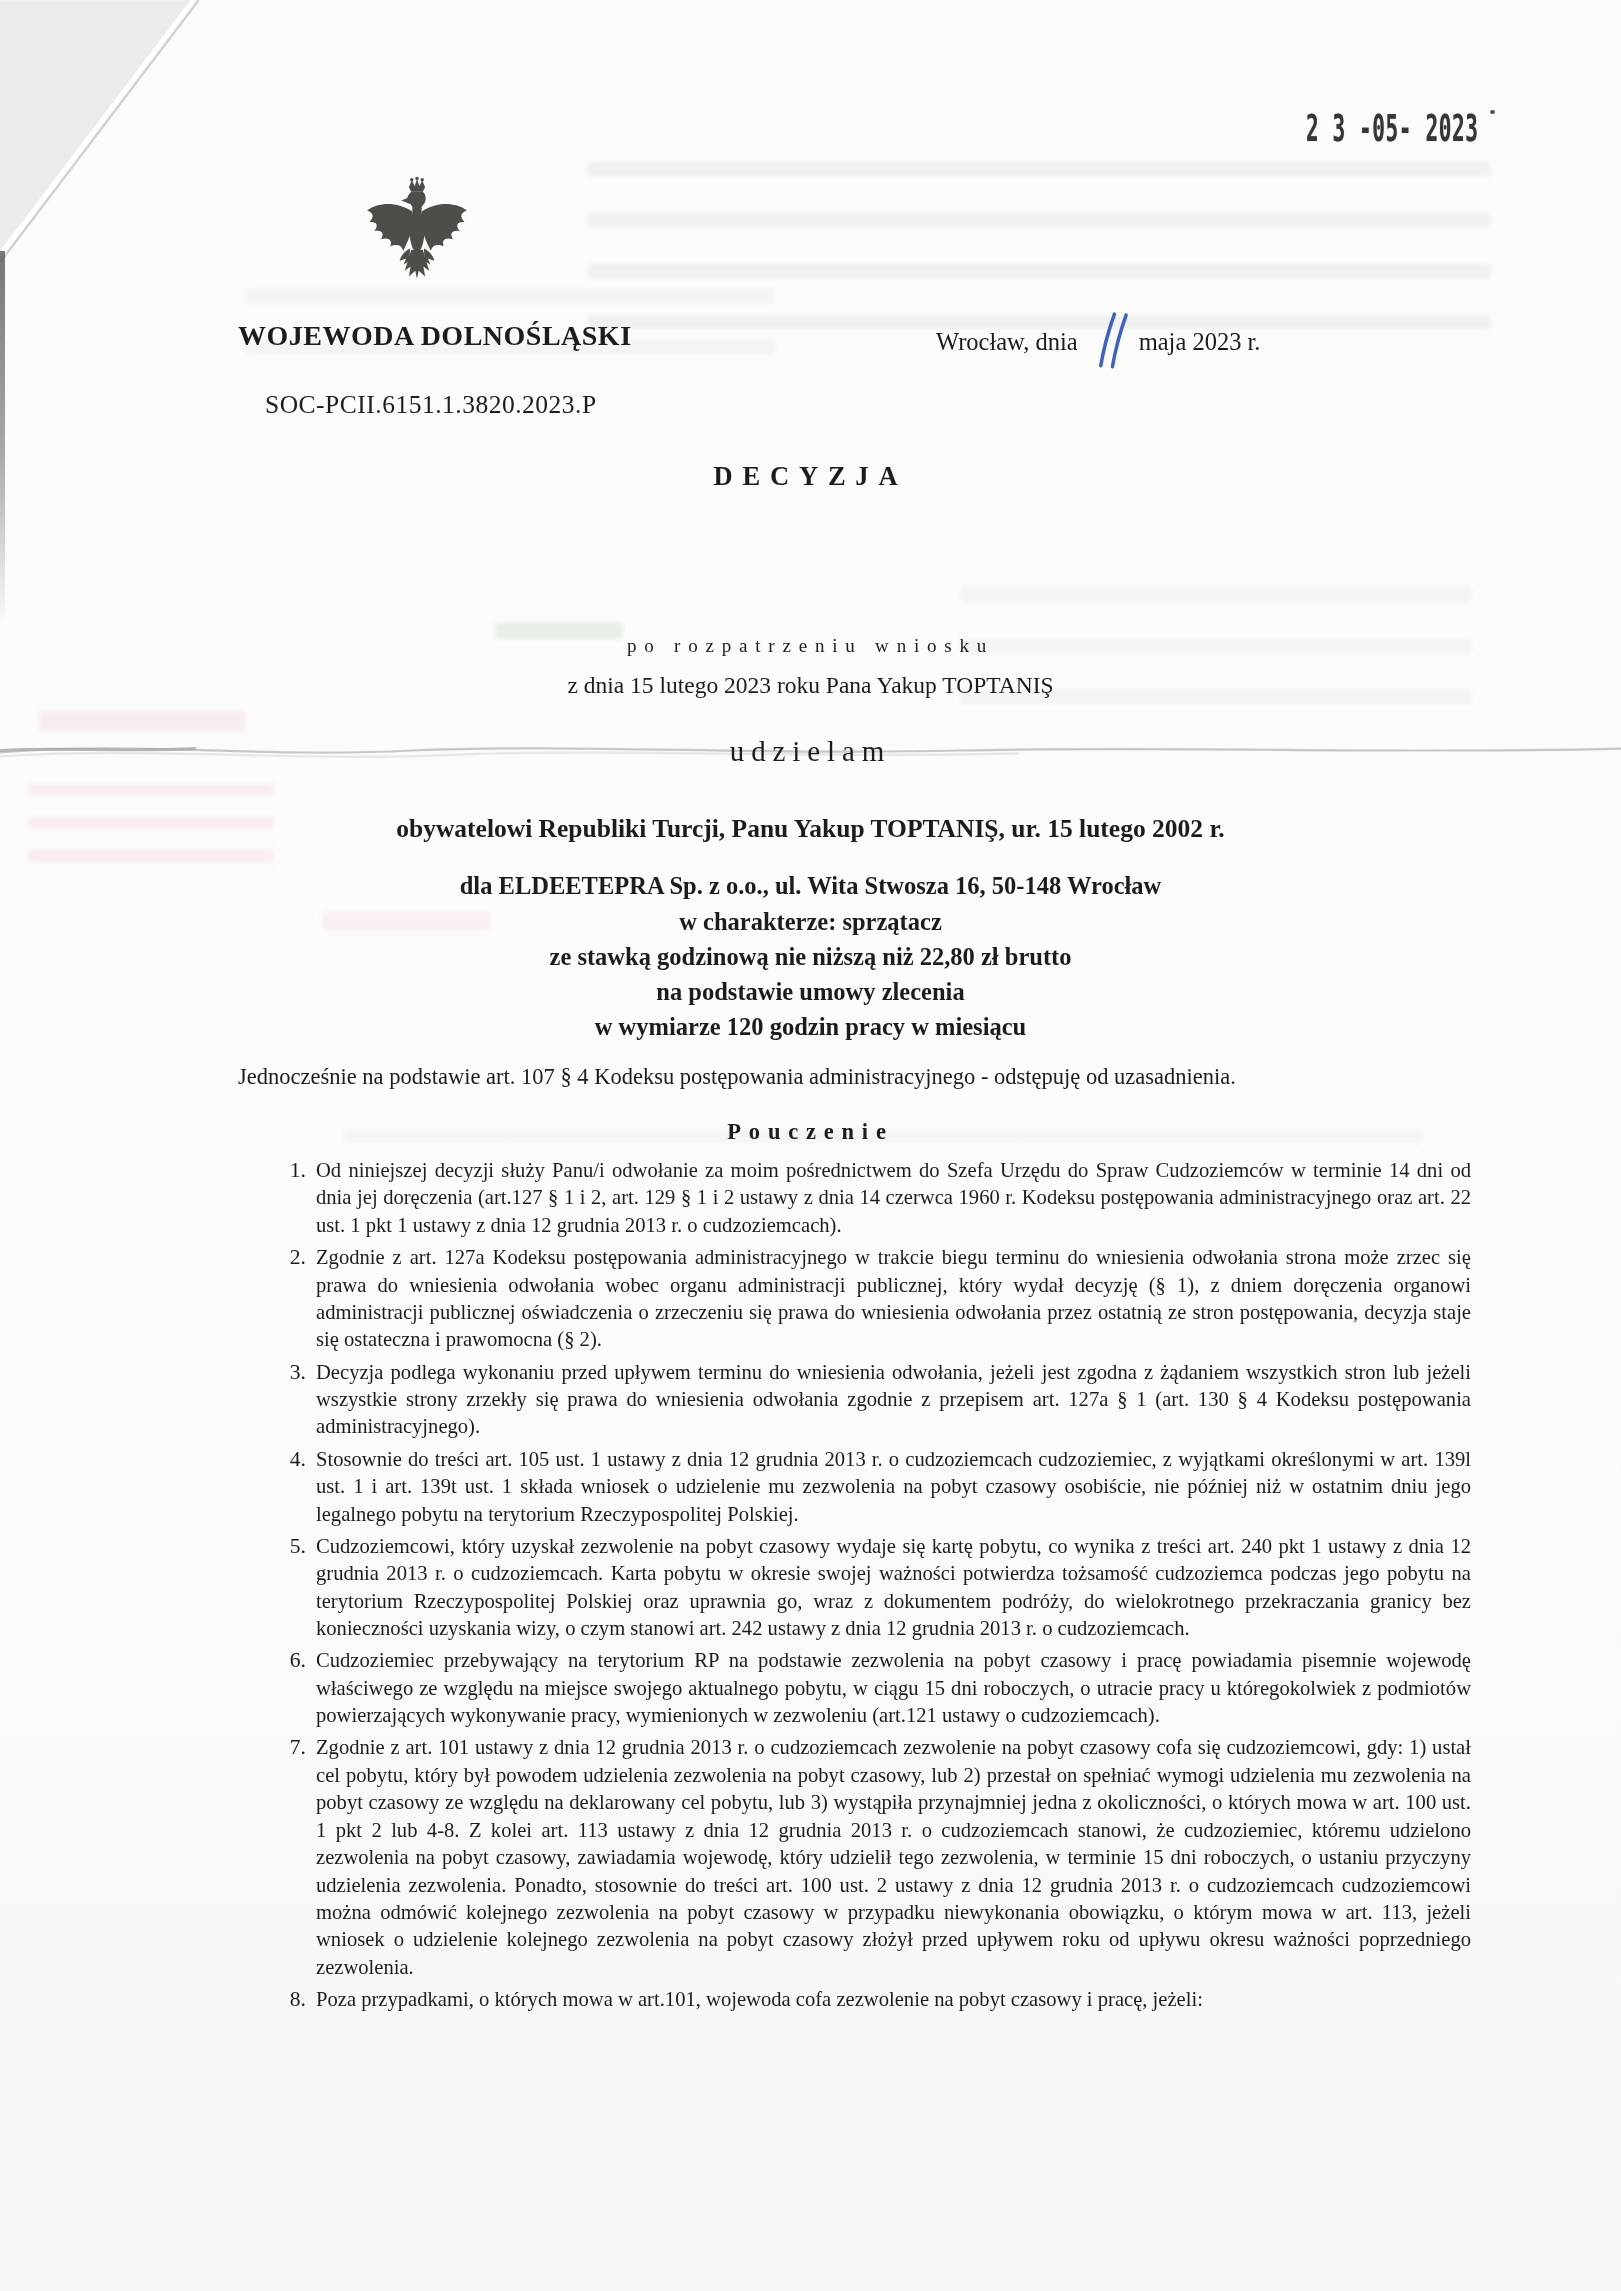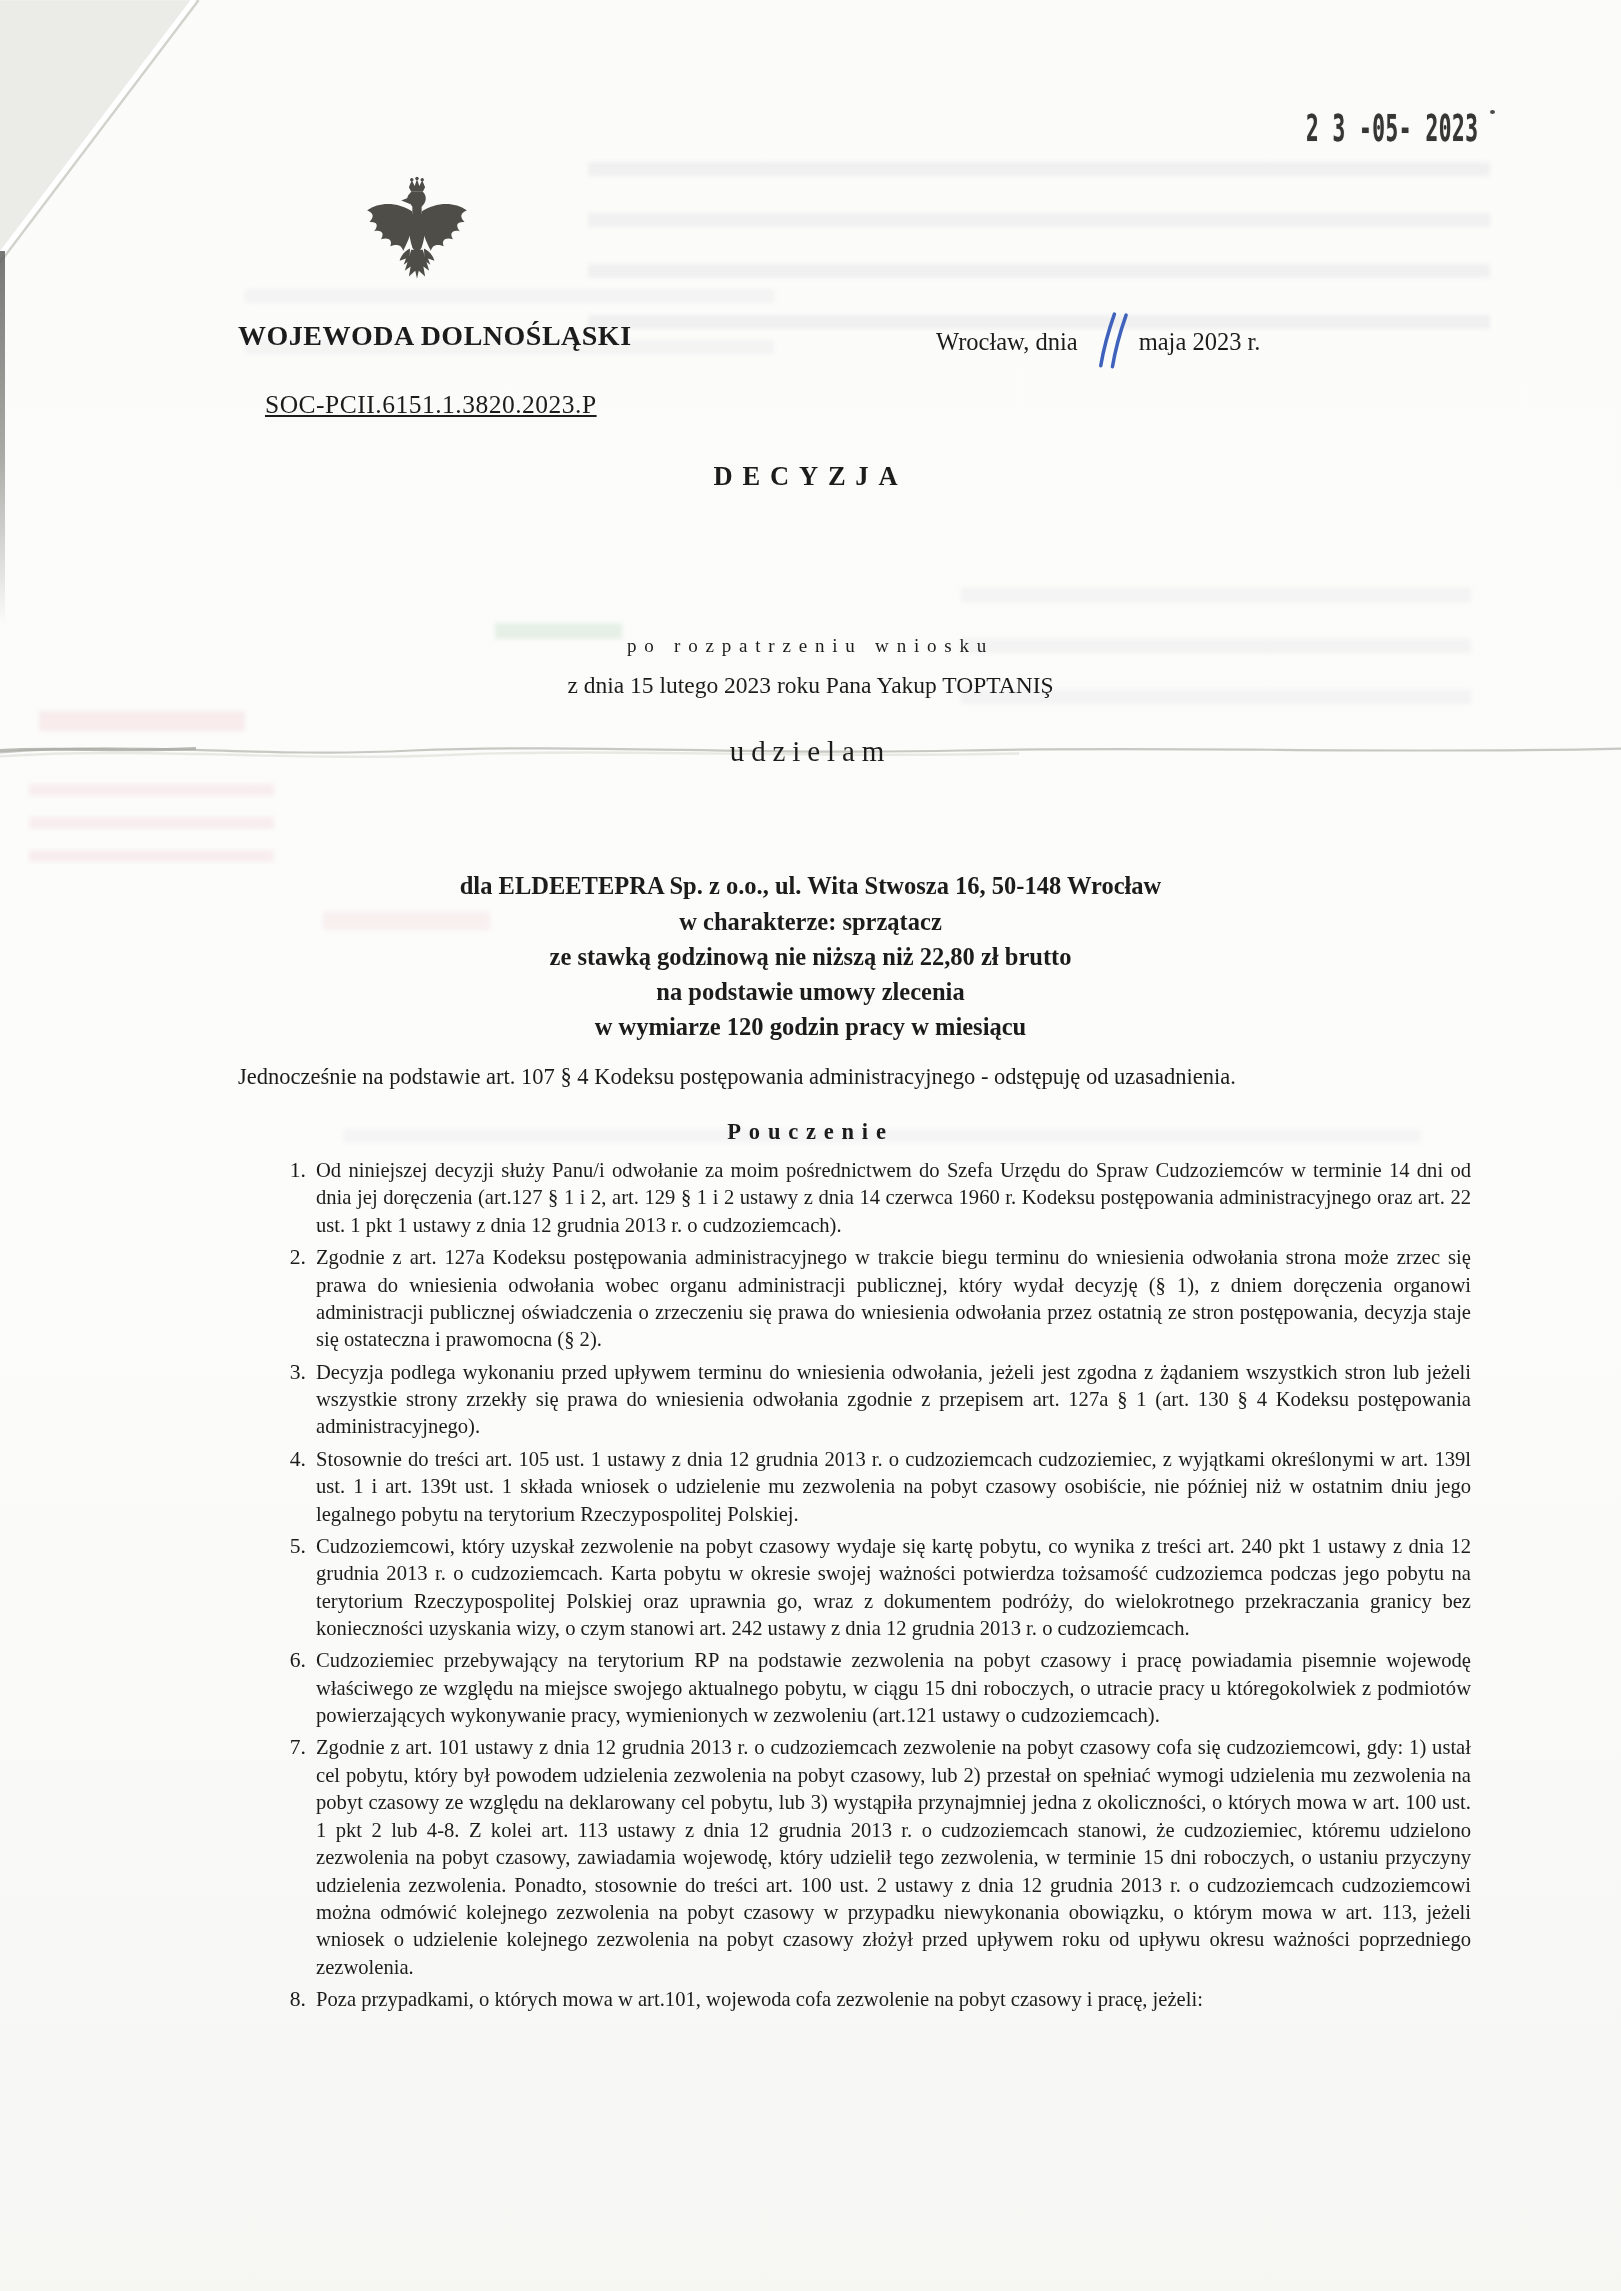--- a/index.html
+++ b/index.html
@@ -47,21 +47,21 @@
   }
   
   .emblem{position:absolute;left:359px;top:173px;width:116px;height:135px;}
   .authority{
     position:absolute;left:238px;top:320px;width:510px;
     font-size:28px;font-weight:bold;letter-spacing:0.5px;
   }
   .place-date{position:absolute;left:936px;top:325px;font-size:24.5px;white-space:nowrap;}
   .day-gap{display:inline-block;position:relative;width:61px;height:1em;vertical-align:baseline;}
   .day-gap svg{position:absolute;overflow:visible;}
-  .case-number{position:absolute;left:265px;top:390px;font-size:25.5px;letter-spacing:0.5px;text-decoration:underline;}
+  .case-number{position:absolute;left:265px;top:390px;font-size:25.5px;letter-spacing:0.5px;}
   
   .decision-title{
     position:absolute;left:0;top:461px;width:1621px;text-align:center;
     font-size:26.5px;font-weight:bold;letter-spacing:9.8px;
   }
   .legal-basis{
     position:absolute;left:238px;top:529px;width:1237px;
     font-size:23.5px;line-height:35px;text-align:justify;
   }
   .center-line{position:absolute;left:0;width:1621px;text-align:center;}
@@ -144,20 +144,21 @@
 
   <div class="decision-title">DECYZJA</div>
 
 
   <div class="center-line consideration1">po rozpatrzeniu wniosku</div>
   <div class="center-line consideration2">z dnia 15 lutego 2023 roku Pana Yakup TOPTANIŞ</div>
 
   <div class="center-line grant-word">udzielam</div>
 
 
+  <div class="center-line grant-line2">obywatelowi Republiki Turcji, Panu Yakup TOPTANIŞ, ur. 15 lutego 2002 r.</div>
 
   <div class="center-line employer-line emp0">dla ELDEETEPRA Sp. z o.o., ul. Wita Stwosza 16, 50-148 Wrocław</div>
   <div class="center-line employer-line emp1">w charakterze: sprzątacz</div>
   <div class="center-line employer-line emp2">ze stawką godzinową nie niższą niż 22,80 zł brutto</div>
   <div class="center-line employer-line emp3">na podstawie umowy zlecenia</div>
   <div class="center-line employer-line emp4">w wymiarze 120 godzin pracy w miesiącu</div>
 
   <div class="waiver">Jednocześnie na podstawie art. 107 § 4 Kodeksu postępowania administracyjnego - odstępuję od uzasadnienia.</div>
 
   <div class="center-line pouczenie-title">Pouczenie</div>

